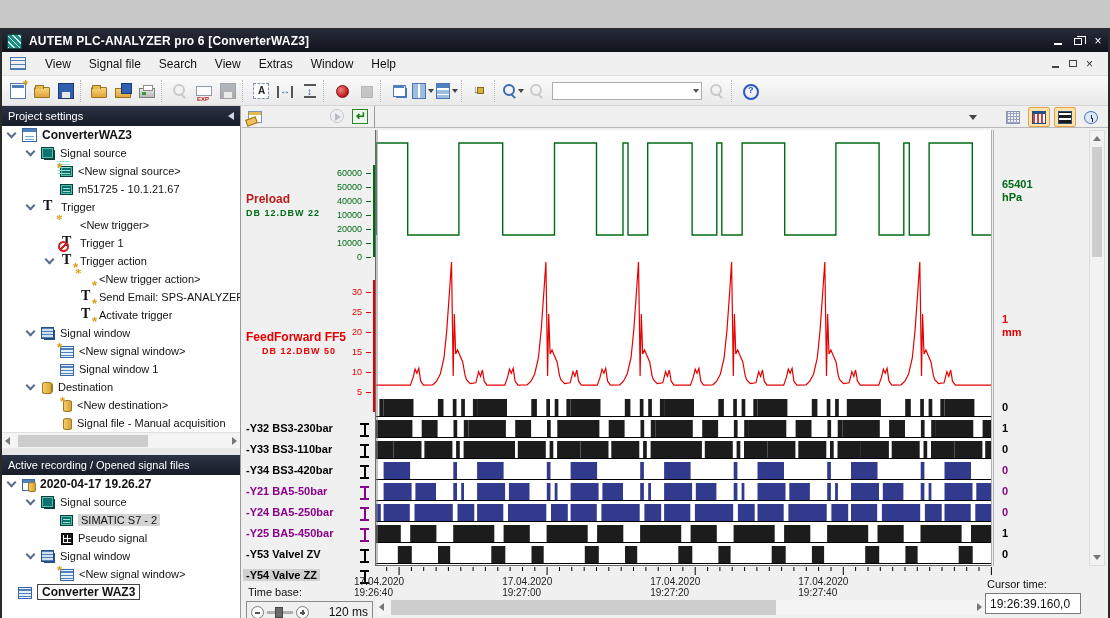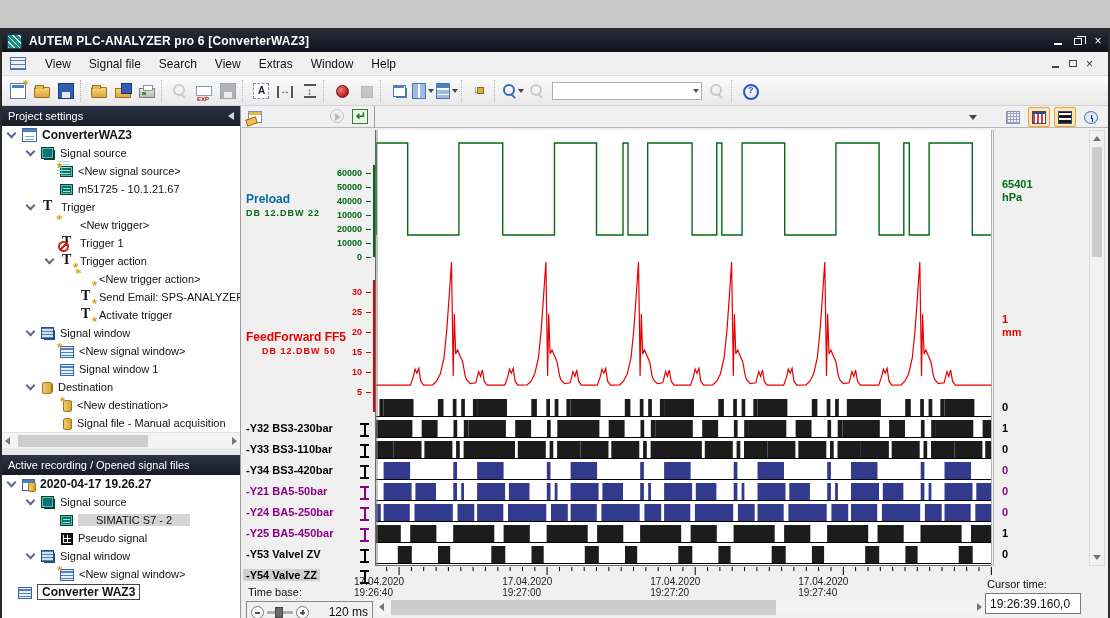--- a/index.html
+++ b/index.html
@@ -75,21 +75,21 @@
   
   .sidebar{position:absolute;left:0;top:0;width:239px;height:100%;border-right:1px solid #9a9a9a;background:#fff;}
   .panel-header{position:absolute;left:0;width:100%;height:20px;background:linear-gradient(#2b3345,#171c28);color:#fff;font-size:11px;display:flex;align-items:center;padding:0 6px;}
   .ph-collapse{margin-left:auto;width:0;height:0;border:4px solid transparent;border-right:6px solid #cfd6e4;}
   .tree{position:absolute;left:0;width:100%;background:#fff;overflow:hidden;}
   .trow{height:18px;display:flex;align-items:center;white-space:nowrap;font-size:11px;color:#111;}
   .chev{width:7px;height:7px;border-left:2px solid #5a6b8c;border-bottom:2px solid #5a6b8c;transform:rotate(-45deg);margin:-3px 7px 0 2px;flex:none;}
   .chev.nochev{visibility:hidden;border:none;width:7px;}
   .tlabel{margin-left:5px;overflow:hidden;text-overflow:clip;}
   .tlabel.bold{font-weight:bold;font-size:12px;}
-  .tlabel.selected{background:#d4d4d4;padding:0 18px;}
+  .tlabel.selected{background:#d4d4d4;padding:0 3px;}
   .tlabel.boxed{border:1px solid #444;background:#fff;padding:0 4px;font-weight:bold;font-size:12px;}
   
   .tic{width:15px;height:14px;position:relative;flex:none;}
   .tic.star:after{content:"*";position:absolute;left:-4px;top:-7px;color:#d89c10;font-weight:bold;font-size:13px;z-index:2;}
   .tic-project{background:#fff;border:1px solid #3a66a8;}
   .tic-project:before{content:'';position:absolute;left:0;top:0;right:0;height:3px;background:#4f81bd;}
   .tic-project:after{content:'';position:absolute;left:2px;top:5px;right:2px;height:6px;background:repeating-linear-gradient(0deg,#7aa6d8 0 1px,transparent 1px 3px);}
   .tic-source-group{background:#0d7272;border:1px solid #06403f;width:11px;height:10px;margin:3px 0 0 3px;}
   .tic-source-group:before{content:'';position:absolute;left:-4px;top:-4px;width:11px;height:10px;background:#0d7272;border:1px solid #06403f;box-shadow:inset 0 0 0 1px #58c0a0;}
   .tic-source{background:#0d7272;border:1px solid #06403f;width:13px;height:11px;margin-top:1px;box-shadow:inset 0 0 0 1px #58c0a0;}
@@ -135,21 +135,21 @@
   .vbi{width:14px;height:13px;position:relative;}
   .vbi-grid{border:1px solid #8a94b0;background:repeating-linear-gradient(0deg,#9aa4c0 0 1px,transparent 1px 3px),repeating-linear-gradient(90deg,#9aa4c0 0 1px,transparent 1px 3px);}
   .vbi-table{border:1px solid #2a4d80;background:#fff;background-image:repeating-linear-gradient(90deg,#d04040 0 2px,#fff 2px 4px);box-shadow:inset 0 2px 0 #2a4d80;}
   .vbi-wave{border:1px solid #2a4d80;background:#1a1a1a;background-image:linear-gradient(0deg,transparent 0 3px,#fff 3px 5px,transparent 5px 8px,#fff 8px 10px,transparent 10px);}
   .vbi-clock{border:1px solid #4a76b8;border-radius:50%;background:#dce8f8;}
   .vbi-clock:after{content:'';position:absolute;left:6px;top:3px;width:1px;height:4px;background:#234;box-shadow:1px 3px 0 #234;}
   
   .chart-labels{position:absolute;left:0;top:22px;width:133px;bottom:0;}
   .cl-abs{position:absolute;white-space:nowrap;}
   .axis-line{position:absolute;width:2px;}
-  .ytick-label{position:absolute;width:52px;text-align:right;font-size:9px;font-weight:bold;}
+  .ytick-label{position:absolute;width:52px;text-align:right;font-size:9px;font-weight:normal;}
   .ytick-mark{position:absolute;height:1px;width:5px;}
   .sig-name{font-weight:bold;font-size:12px;}
   .sig-addr{font-weight:bold;font-size:9px;letter-spacing:1px;}
   .dig-label{font-weight:bold;font-size:11px;}
   .ibeam{position:absolute;width:9px;height:14px;border-top:2px solid;border-bottom:2px solid;}
   .ibeam:before{content:'';position:absolute;left:50%;top:0;bottom:0;width:2px;background:currentColor;transform:translateX(-50%);}
   .plot{position:absolute;left:133px;top:24px;width:617px;height:446px;}
   .values{position:absolute;left:751px;top:24px;width:95px;height:436px;background:#f0f0f0;border-left:1px solid #b0b0b0;}
   .val-abs{position:absolute;left:8px;font-weight:bold;font-size:11px;white-space:nowrap;}
   .vscroll{position:absolute;left:847px;top:24px;width:16px;height:436px;background:#f2f2f2;border:1px solid #dcdcdc;}
@@ -449,21 +449,21 @@
             <div class="vbi vbi-table"></div>
           </div>
           <div class="view-btn pressed" style="left: 812px;">
             <div class="vbi vbi-wave"></div>
           </div>
           <div class="view-btn" style="left: 838px;">
             <div class="vbi vbi-clock"></div>
           </div>
         </div>
       <div class="chart-labels" id="chart-labels">
-          <div class="cl-abs sig-name" style="left: 4px; top: 64px; color: #0369a1;">Preload</div>
+          <div class="cl-abs sig-name" style="left: 4px; top: 64px; color: #b91c1c;">Preload</div>
           <div class="cl-abs sig-addr" style="left: 4px; top: 80px; color: rgb(0, 107, 20);">DB 12.DBW 22</div>
           <div class="cl-abs ytick-label" style="left: 68px; top: 39.5976px; color: rgb(0, 107, 20);">60000</div>
           <div class="cl-abs ytick-mark" style="left: 124px; top: 44.5976px; background: rgb(0, 107, 20);"></div>
           <div class="cl-abs ytick-label" style="left: 68px; top: 53.6647px; color: rgb(0, 107, 20);">50000</div>
           <div class="cl-abs ytick-mark" style="left: 124px; top: 58.6647px; background: rgb(0, 107, 20);"></div>
           <div class="cl-abs ytick-label" style="left: 68px; top: 67.7317px; color: rgb(0, 107, 20);">40000</div>
           <div class="cl-abs ytick-mark" style="left: 124px; top: 72.7317px; background: rgb(0, 107, 20);"></div>
           <div class="cl-abs ytick-label" style="left: 68px; top: 81.7988px; color: rgb(0, 107, 20);">10000</div>
           <div class="cl-abs ytick-mark" style="left: 124px; top: 86.7988px; background: rgb(0, 107, 20);"></div>
           <div class="cl-abs ytick-label" style="left: 68px; top: 95.8659px; color: rgb(0, 107, 20);">20000</div>

